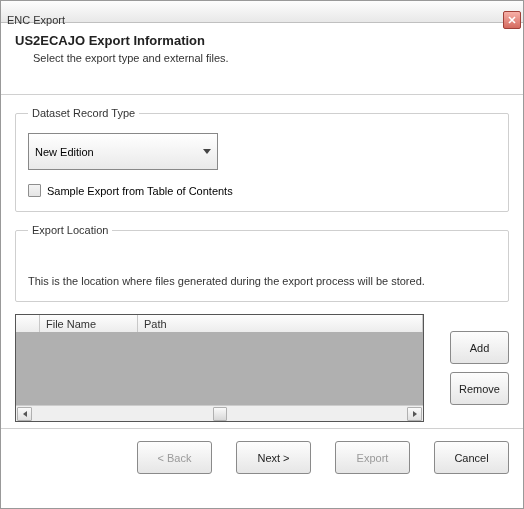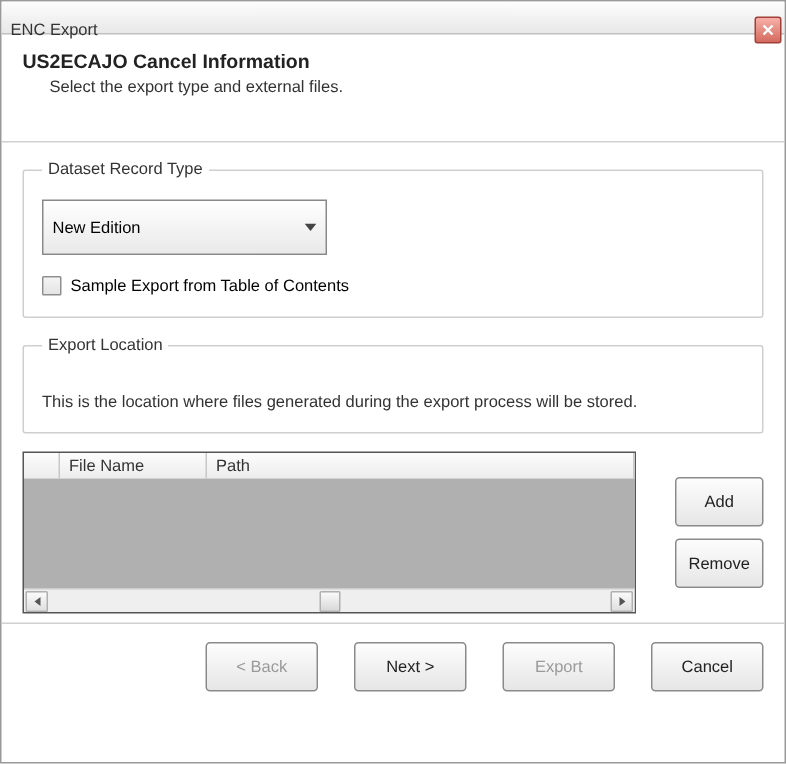--- a/index.html
+++ b/index.html
@@ -90,21 +90,21 @@
   }
   .browse-btn {
     width:28px;height:22px;
     border:2px solid #4fa7e8;
     border-radius:3px;
     background: linear-gradient(#fdfdfd,#ececec);
     display:flex;align-items:center;justify-content:center;
     cursor:pointer;
     font-weight:bold;color:#555;letter-spacing:1px;
   }
-  .help-text { margin-top:12px; font-size:11px; color:#333; }
+  .help-text { margin-top:25px; font-size:11px; color:#333; }
   .attach-label { font-size:11px; color:#333; margin-bottom:4px; }
   .attach-row { display:flex; gap:10px; align-items:center; }
   .grid-wrap {
     flex:1;
     border:1px solid #555;
     background:#fff;
   }
   .grid-header {
     display:flex;
     background: linear-gradient(#fdfdfd,#ececec);
@@ -177,21 +177,21 @@
 <div class="titlebar">
   <span class="titlebar-title">ENC Export</span>
   <div class="close-btn">
     <svg viewBox="0 0 8 8">
         <path d="M1 1 L7 7 M7 1 L1 7" stroke="#fff" stroke-width="1.6"></path>
       </svg>
   </div>
 </div>
 
 <div class="header">
-  <div class="header-title">US2ECAJO Cancel Information</div>
+  <div class="header-title">US2ECAJO Export Information</div>
   <div class="header-sub">Select the export type and external files.</div>
 </div>
 
 <div class="body-area">
 
   <fieldset>
     <legend>Dataset Record Type</legend>
     <div class="select-wrap">
       <span>New Edition</span>
       <span class="select-arrow">

